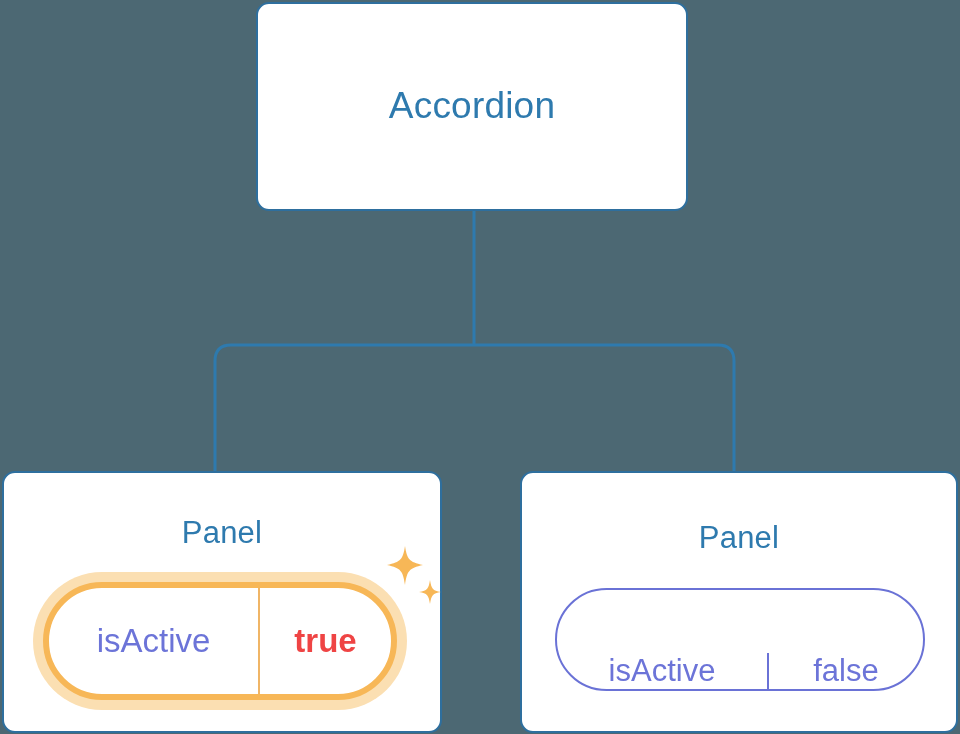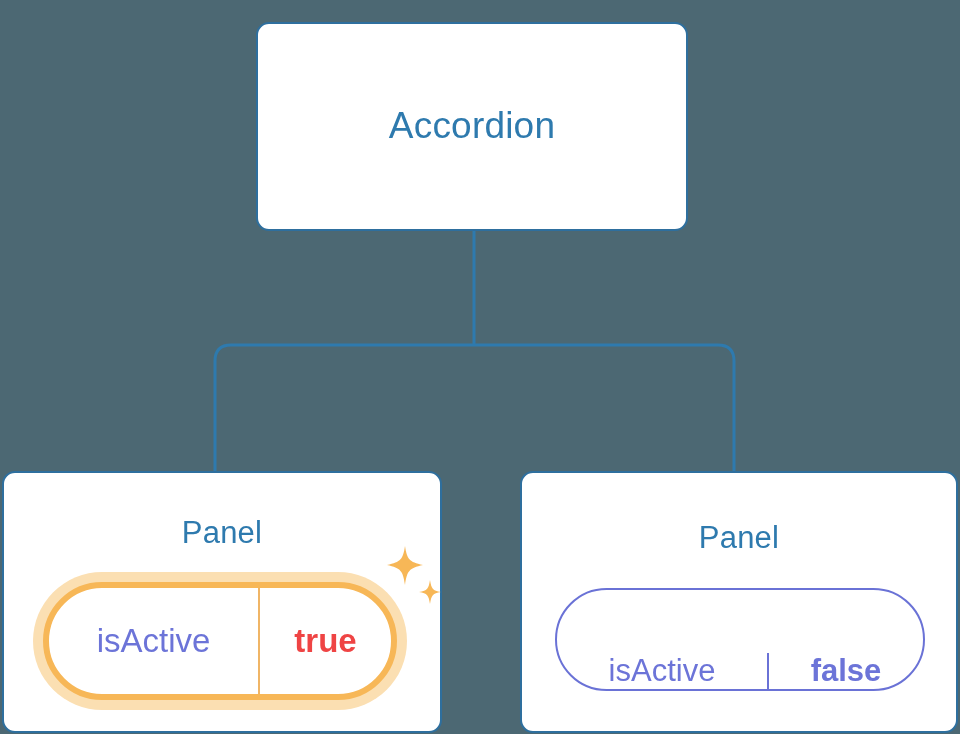--- a/index.html
+++ b/index.html
@@ -37,21 +37,20 @@
     border: 2px solid #2e6f9e;
     border-radius: 13px;
     box-sizing: border-box;
   }
 
   #node-accordion {
     left: 256px;
     top: 2px;
     width: 432px;
     height: 209px;
-    margin-top: 20px;
   }
   #node-panel-left {
     left: 2px;
     top: 471px;
     width: 440px;
     height: 262px;
   }
   #node-panel-right {
     left: 520px;
     top: 471px;
@@ -145,21 +144,21 @@
     flex: 0 0 212px;
     font-size: 31px;
     color: #6c74d8;
     font-weight: 400;
     border-right: 2px solid #6a72d6;
   }
   #pill-right .prop-value {
     flex: 1 1 auto;
     font-size: 31px;
     color: #6c74d8;
-    font-weight: 700;
+    font-weight: 400;
   }
 
   
   #sparkles {
     position: absolute;
     left: 383px;
     top: 542px;
     width: 62px;
     height: 72px;
     pointer-events: none;

